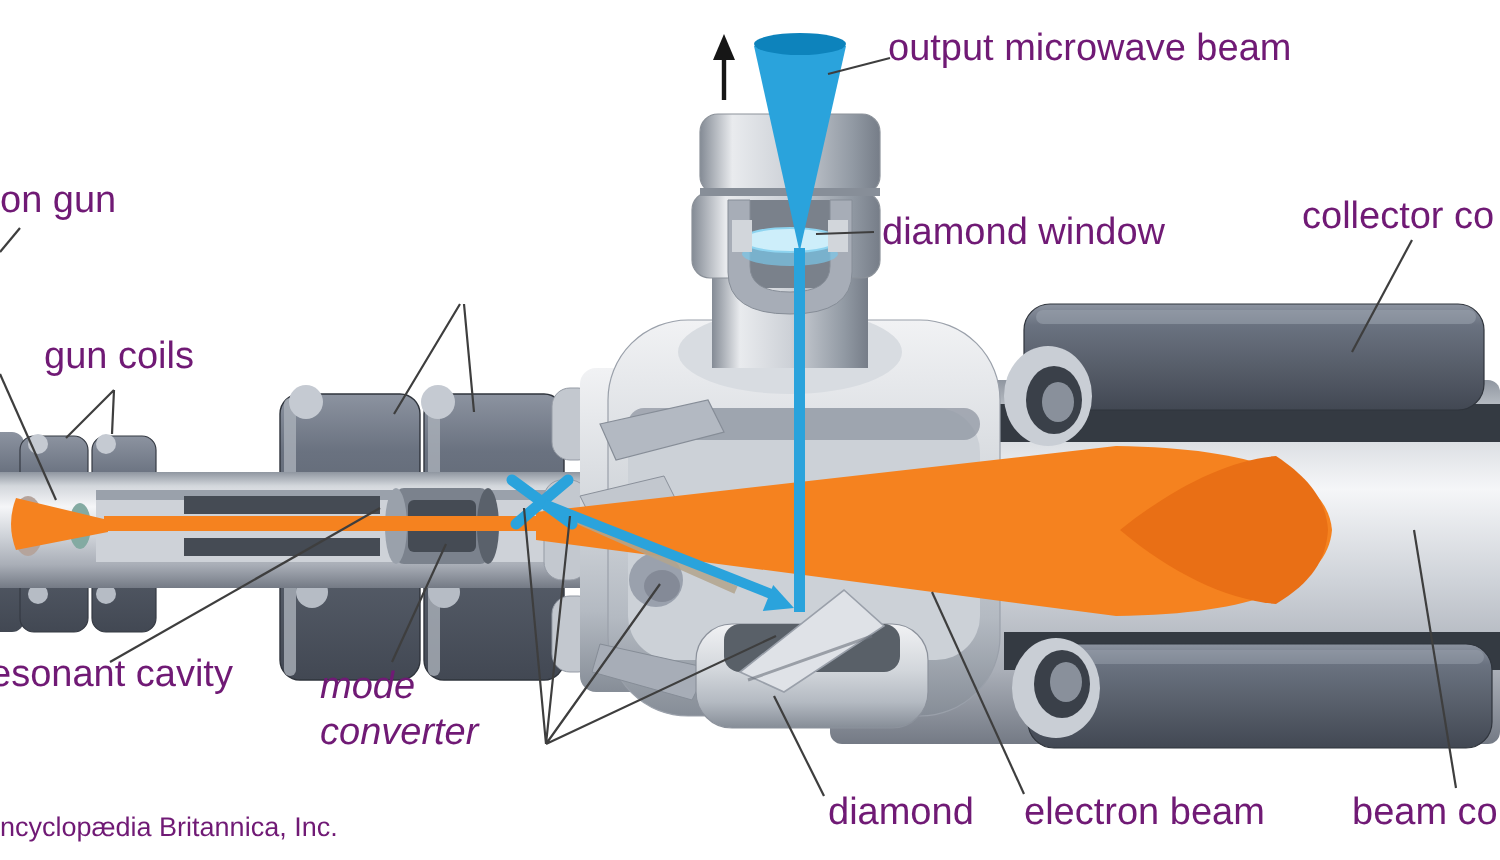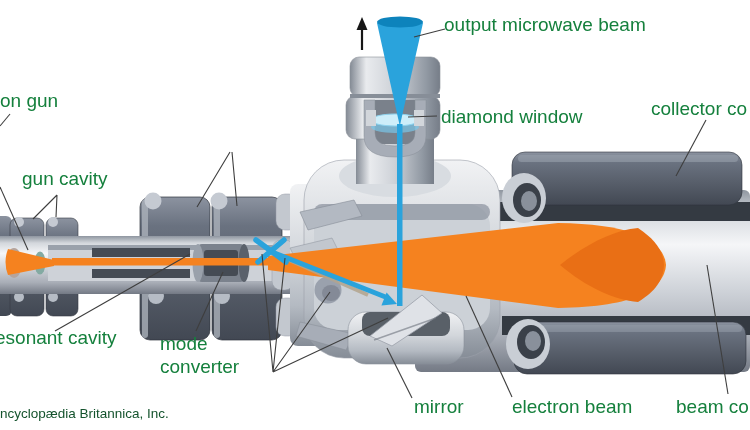--- a/index.html
+++ b/index.html
@@ -1,21 +1,21 @@
 <!DOCTYPE html>
 <html><head>
 <meta charset="utf-8">
 <style>
   html,body{margin:0;padding:0;background:#fff;}
   .stage{position:relative;width:750px;height:430px;background:#fff;overflow:hidden;
          font-family:"Liberation Sans",sans-serif;}
   .stage svg{position:absolute;left:0;top:0;}
-  .lbl{position:absolute;font-size:19px;line-height:22px;color:#15803d;white-space:nowrap;}
-  .lbl2{white-space:pre-line;line-height:23px;}
-  .credit{position:absolute;font-size:13.5px;color:#14532d;white-space:nowrap;}
+  .lbl{position:absolute;font-size:19px;line-height:22px;color:#701a75;white-space:nowrap;}
+  .lbl2{white-space:pre-line;line-height:23px;font-style:italic;}
+  .credit{position:absolute;font-size:13.5px;color:#701a75;white-space:nowrap;}
 </style>
 </head>
 <body>
 
 <div class="stage">
 
 <svg width="750" height="430" viewBox="0 0 750 430">
   <defs>
     <linearGradient id="gTube" x1="0" y1="0" x2="0" y2="1">
       <stop offset="0" stop-color="#8f96a0"></stop>
@@ -183,25 +183,25 @@
     <path d="M55,331 L190,254"></path>
     <path d="M196,331 L223,272"></path>
     <path d="M273,372 L262,254 M273,372 L285,258 M273,372 L330,292 M273,372 L388,318"></path>
     <path d="M412,398 L387,348"></path>
     <path d="M512,397 L466,296"></path>
     <path d="M728,394 L707,265"></path>
   </g>
 </svg>
 
 <div class="lbl" style="left:0px;top:90px">on gun</div>
-<div class="lbl" style="left:22px;top:168px">gun cavity</div>
+<div class="lbl" style="left:22px;top:168px">gun coils</div>
 <div class="lbl" style="left:444px;top:14px">output microwave beam</div>
 <div class="lbl" style="left:441px;top:106px">diamond window</div>
 <div class="lbl" style="left:651px;top:98px">collector co</div>
 <div class="lbl" style="left:-5px;top:327px">esonant cavity</div>
 <div class="lbl lbl2" style="left:160px;top:332px">mode
 converter</div>
-<div class="lbl" style="left:414px;top:396px">mirror</div>
+<div class="lbl" style="left:414px;top:396px">diamond</div>
 <div class="lbl" style="left:676px;top:396px">beam co</div>
 <div class="lbl" style="left:512px;top:396px">electron beam</div>
 <div class="credit" style="left:0px;top:406px">ncyclopædia Britannica, Inc.</div>
 
 </div>
 
 </body></html>

